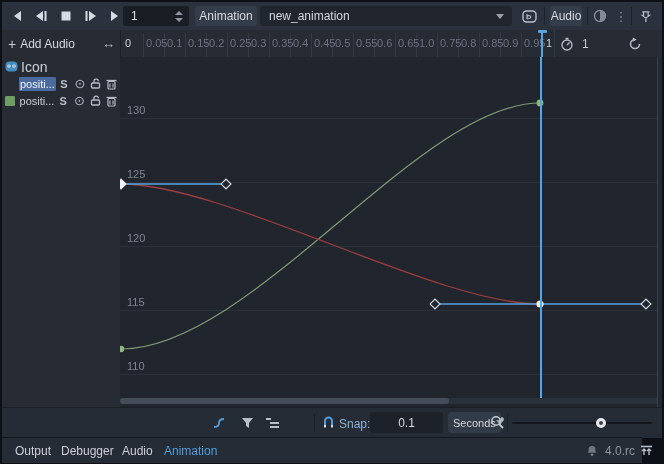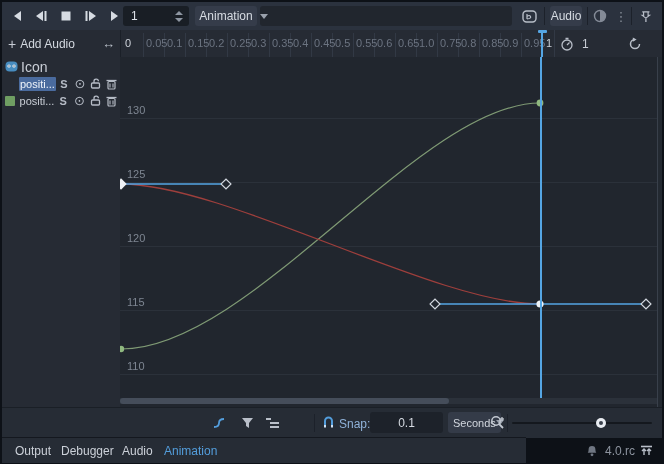--- a/index.html
+++ b/index.html
@@ -59,21 +59,21 @@
   .bbtn{top:7px;width:18px;height:16px;}
   .snap-label{color:#8fb1d8;font-size:12px;}
   .snap-input{left:368px;top:4px;width:73px;height:21px;background:#1d222a;border-radius:3px;color:#d5dae1;font-size:12px;display:flex;align-items:center;justify-content:center;}
   .sec-dd{left:446px;top:4px;width:53px;height:21px;background:#343b48;border-radius:3px;color:#d2d7de;font-size:11px;display:flex;align-items:center;cursor:pointer;}
   .sec-dd .txt{flex:1;padding-left:5px;}
   .slider-track{position:absolute;left:510px;top:14px;width:140px;height:2px;background:#14181e;border-radius:1px;cursor:pointer;}
   .slider-handle{position:absolute;left:84px;top:-4px;width:10px;height:10px;background:#e8ecf1;border-radius:50%;}
   .slider-handle::after{content:"";position:absolute;left:3px;top:3px;width:4px;height:4px;border-radius:50%;background:#3a414c;}
 
   
-  .status-bar{left:2px;top:437px;width:524px;height:25px;background:#262c35;border-top:1px solid #14181f;}
+  .status-bar{left:2px;top:437px;width:640px;height:25px;background:#262c35;border-top:1px solid #14181f;}
   .stab{position:absolute;top:0;height:25px;display:flex;align-items:center;font-size:12px;color:#ccd1d9;cursor:pointer;}
   .stab.active{color:#539ddb;}
   .version{position:absolute;top:0;height:25px;display:flex;align-items:center;font-size:12px;color:#8d949f;}
 </style>
 </head>
 <body>
 
 <div class="window">
 
   <div class="abs top-toolbar">
@@ -111,20 +111,21 @@
           <span class="tri-up"></span>
           <span class="tri-dn"></span>
         </span>
     </div>
 
     <div class="abs tbtn" style="left:193px;width:62px">
       <span>Animation</span>
     </div>
 
     <div class="abs anim-dd">
+      <span class="txt">new_animation</span>
       <span class="chev"></span>
     </div>
 
     <div class="abs icbtn" style="left:518px;top:6px;width:18px;height:16px">
       <svg width="15" height="13" viewBox="0 0 15 13">
           <rect x="1" y="1" width="13" height="11" rx="3.5" fill="none" stroke="#b8bec8" stroke-width="1.4"></rect>
           <path d="M5 4 v5 M5 6.5 q2.5 -2 3.5 0 q1 2 -3.5 2.5" fill="none" stroke="#b8bec8" stroke-width="1.2"></path>
         </svg>
     </div>
 

